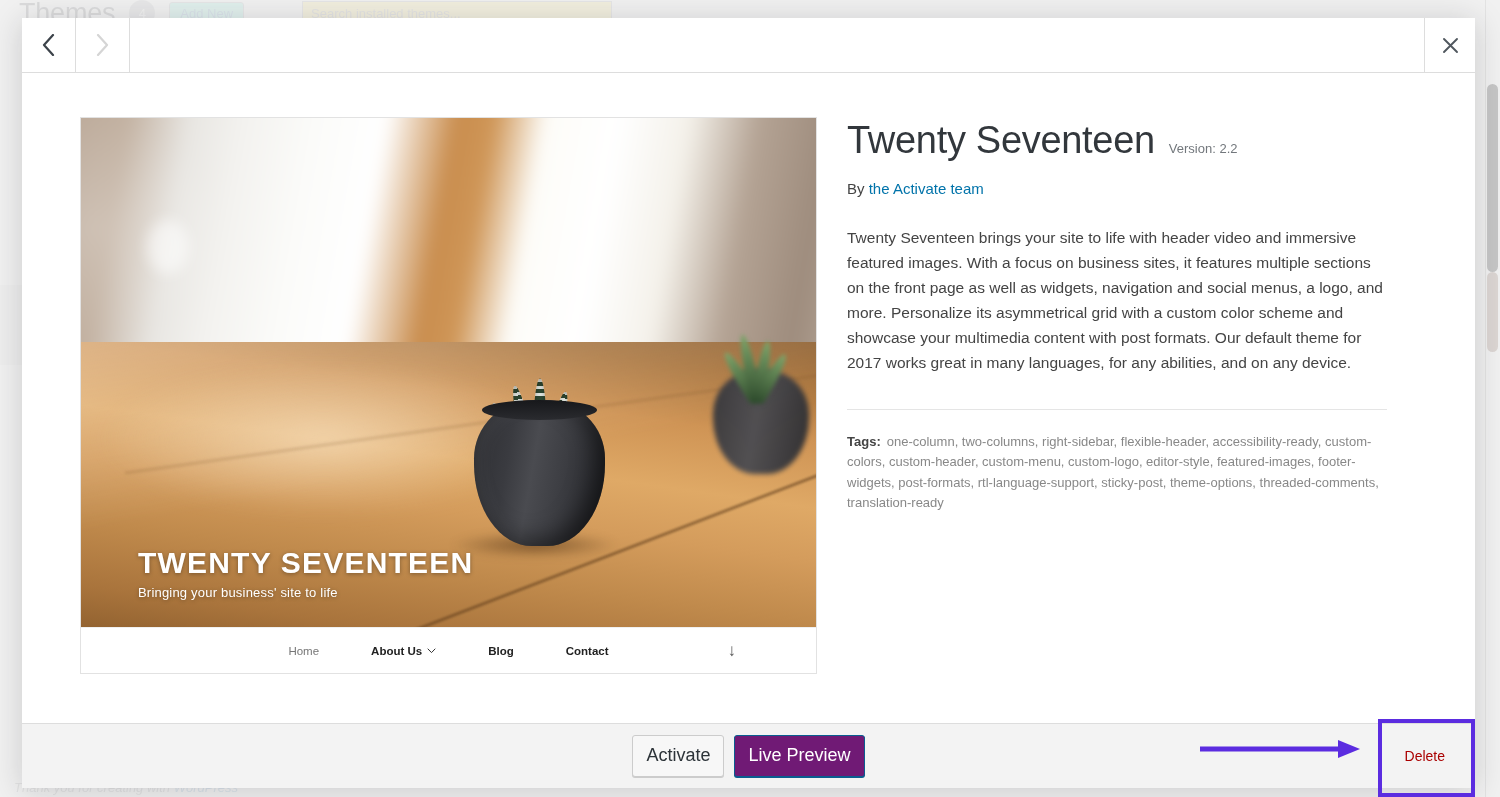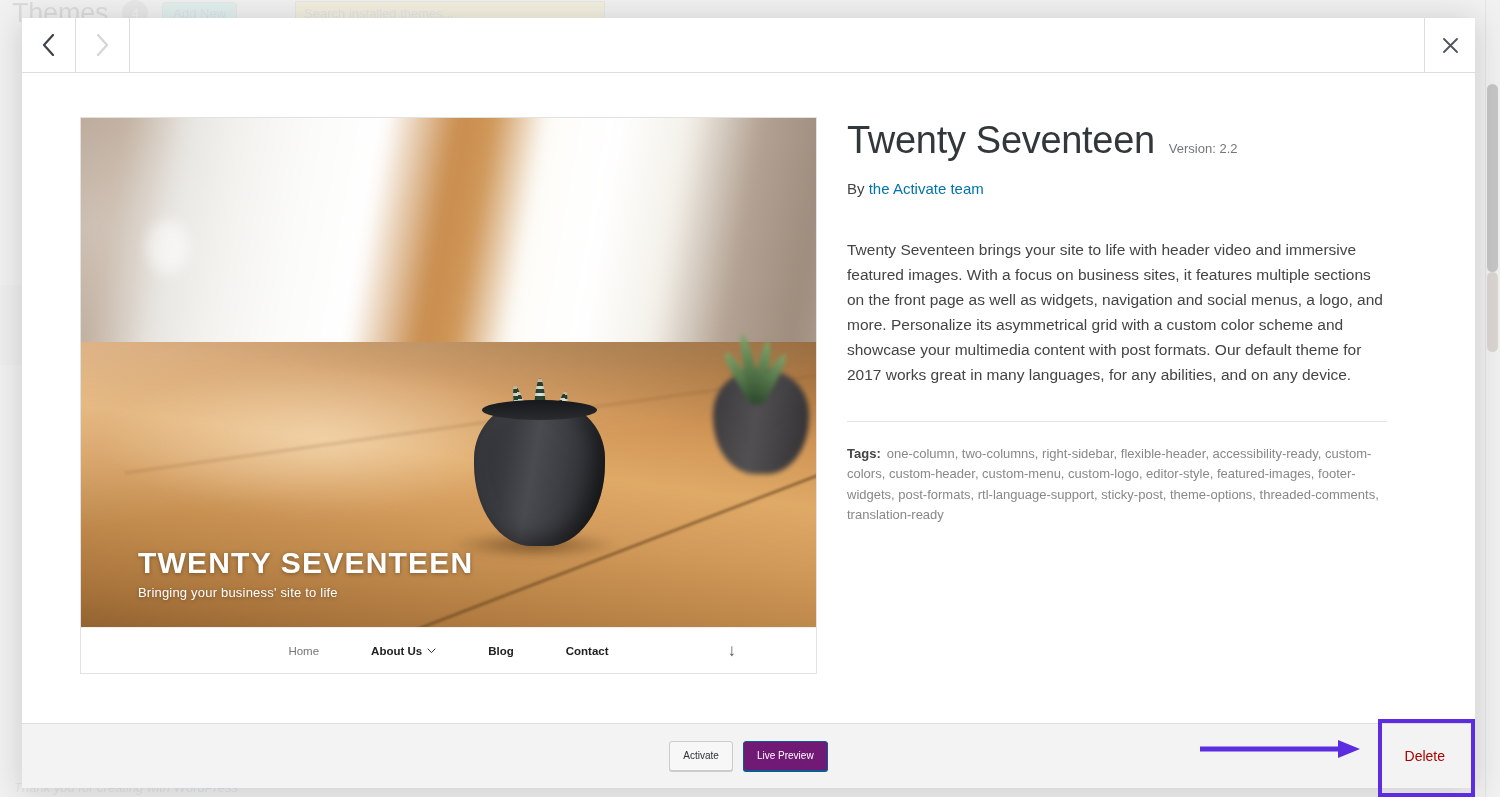--- a/index.html
+++ b/index.html
@@ -19,21 +19,21 @@
     background: #f1f1f1;
   }
   .bg-content {
     position: absolute;
     inset: 0;
     opacity: 0.10;
     filter: blur(0.4px);
   }
   .bg-header {
     position: absolute;
-    top: 0; left: 4px; right: 0;
+    top: 0; left: 11px; right: 0;
     height: 26px;
     display: flex;
     align-items: center;
     padding-left: 8px;
     gap: 14px;
   }
   .bg-title {
     font-size: 27px;
     font-weight: 400;
     color: #23282d;
@@ -388,21 +388,21 @@
   .theme-author {
     margin-top: 17px;
     font-size: 15px;
     color: #444;
   }
   .theme-author a {
     color: #0073aa;
     text-decoration: none;
   }
   .theme-desc {
-    margin-top: 40px;
+    margin-top: 28px;
     font-size: 15.5px;
     line-height: 1.62;
     color: #444;
     max-width: 540px;
   }
   .tags-box {
     margin-top: 34px;
     padding-top: 22px;
     border-top: 1px solid #e5e5e5;
     max-width: 540px;
@@ -423,21 +423,21 @@
     flex: 0 0 65px;
     background: #f3f3f3;
     border-top: 1px solid #ddd;
     position: relative;
     display: flex;
     align-items: center;
     justify-content: center;
     gap: 10px;
   }
   .btn {
-    font-size: 10px;
+    font-size: 18px;
     border-radius: 3px;
     padding: 7px 13px;
     cursor: pointer;
     line-height: 1.4;
     font-family: "Liberation Sans", sans-serif;
   }
   .btn-secondary {
     background: #f7f7f7;
     border: 1px solid #ccc;
     color: #2c3338;

